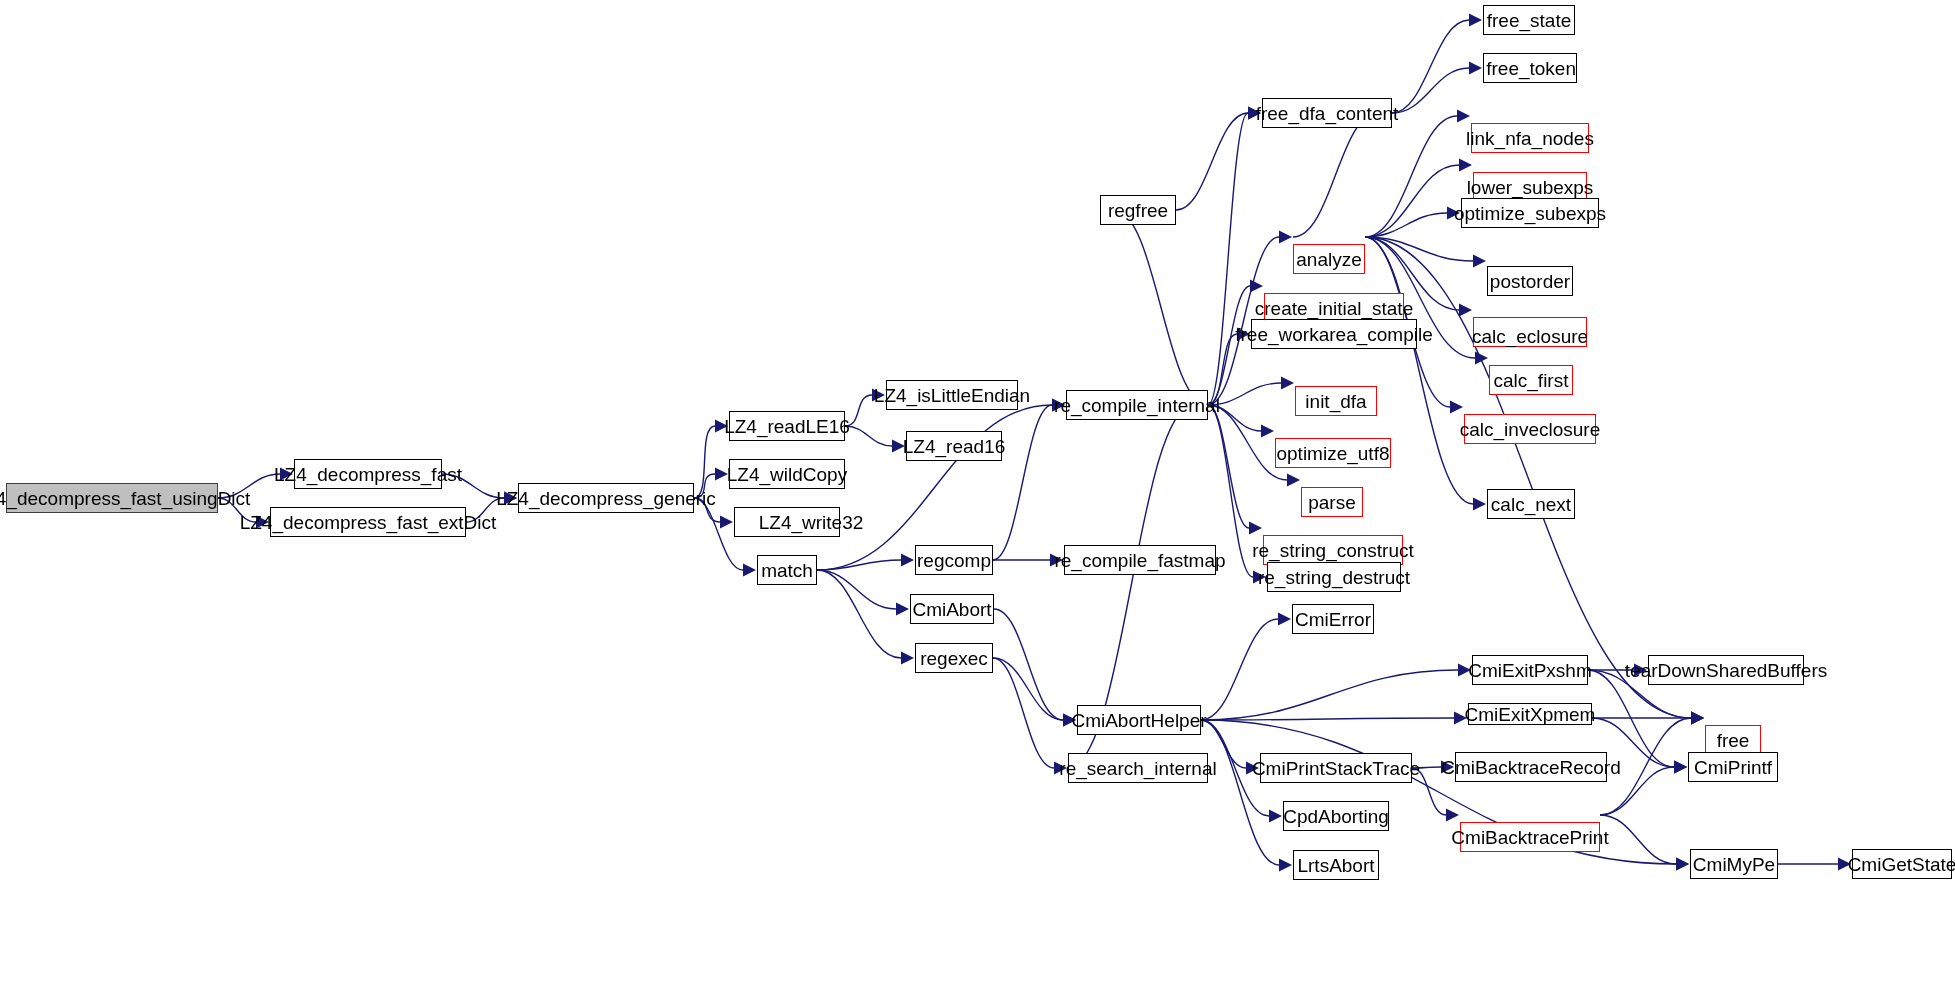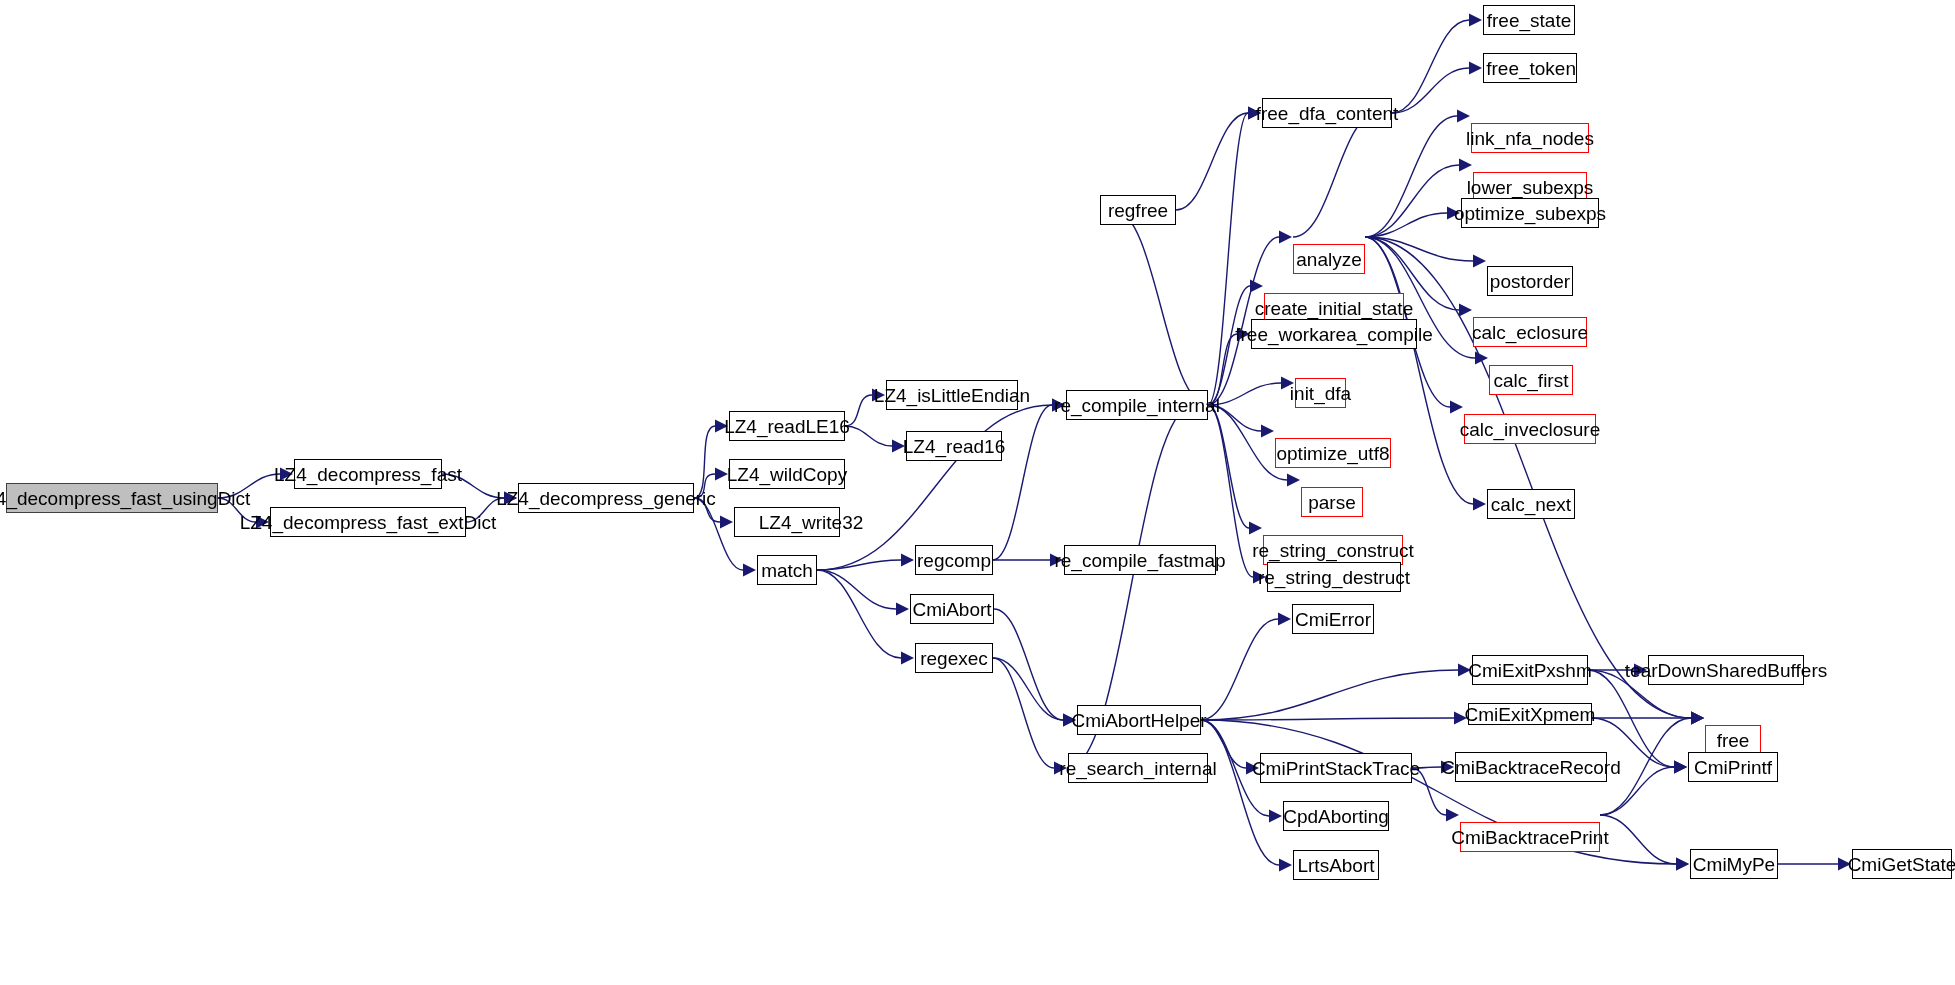--- a/index.html
+++ b/index.html
@@ -197,21 +197,21 @@
       </div>
       <div class="node red" style="left: 1293px; top: 222px; width: 72px; height: 30px;">
         <span>analyze</span>
       </div>
       <div class="node red" style="left: 1264px; top: 271px; width: 140px; height: 30px;">
         <span>create_initial_state</span>
       </div>
       <div class="node" style="left: 1251px; top: 319px; width: 166px; height: 30px;">
         <span>free_workarea_compile</span>
       </div>
-      <div class="node red" style="left: 1295px; top: 356px; width: 51px; height: 30px;">
+      <div class="node red" style="left: 1295px; top: 364px; width: 82px; height: 30px;">
         <span>init_dfa</span>
       </div>
       <div class="node red" style="left: 1275px; top: 416px; width: 116px; height: 30px;">
         <span>optimize_utf8</span>
       </div>
       <div class="node red" style="left: 1301px; top: 465px; width: 62px; height: 30px;">
         <span>parse</span>
       </div>
       <div class="node red" style="left: 1263px; top: 513px; width: 140px; height: 30px;">
         <span>re_string_construct</span>
@@ -230,21 +230,21 @@
       </div>
       <div class="node red" style="left: 1473px; top: 150px; width: 114px; height: 30px;">
         <span>lower_subexps</span>
       </div>
       <div class="node" style="left: 1461px; top: 198px; width: 138px; height: 30px;">
         <span>optimize_subexps</span>
       </div>
       <div class="node" style="left: 1487px; top: 250px; width: 86px; height: 30px; margin-top: 16px;">
         <span>postorder</span>
       </div>
-      <div class="node red" style="left: 1473px; top: 295px; width: 114px; height: 30px;">
+      <div class="node red" style="left: 1473px; top: 295px; width: 114px; height: 30px; align-items: flex-end;">
         <span>calc_eclosure</span>
       </div>
       <div class="node red" style="left: 1489px; top: 343px; width: 84px; height: 30px;">
         <span>calc_first</span>
       </div>
       <div class="node red" style="left: 1464px; top: 392px; width: 132px; height: 30px;">
         <span>calc_inveclosure</span>
       </div>
       <div class="node" style="left: 1487px; top: 489px; width: 88px; height: 30px;">
         <span>calc_next</span>

